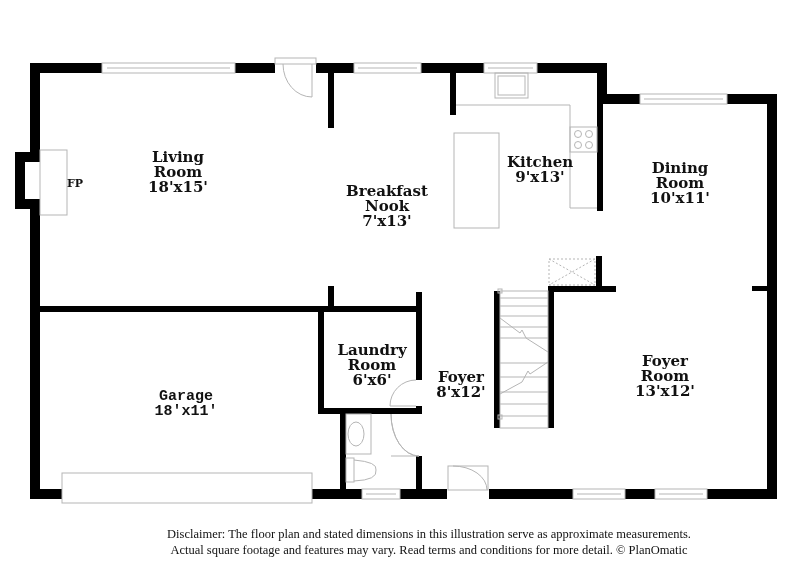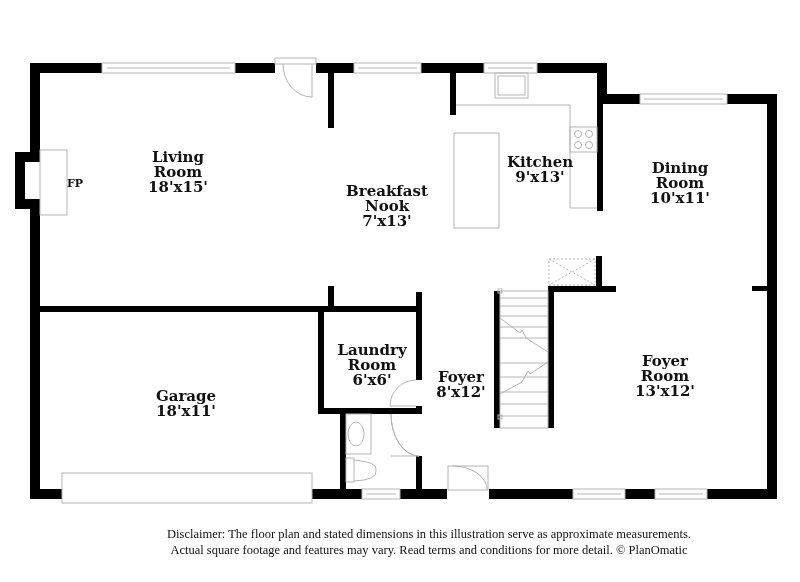--- a/index.html
+++ b/index.html
@@ -174,21 +174,21 @@
   <span>Kitchen</span>
   <span>9'x13'</span>
 </div>
 
 <div class="label" style="left:680px; top:161px;">
   <span>Dining</span>
   <span>Room</span>
   <span>10'x11'</span>
 </div>
 
-<div class="label" style="left:186px; top:389px;">
+<div class="label" style="left:186px; top:389px;font-family:Liberation Mono, monospace;">
   <span>Garage</span>
   <span>18'x11'</span>
 </div>
 
 <div class="label" style="left:372px; top:343px;">
   <span>Laundry</span>
   <span>Room</span>
   <span>6'x6'</span>
 </div>
 

